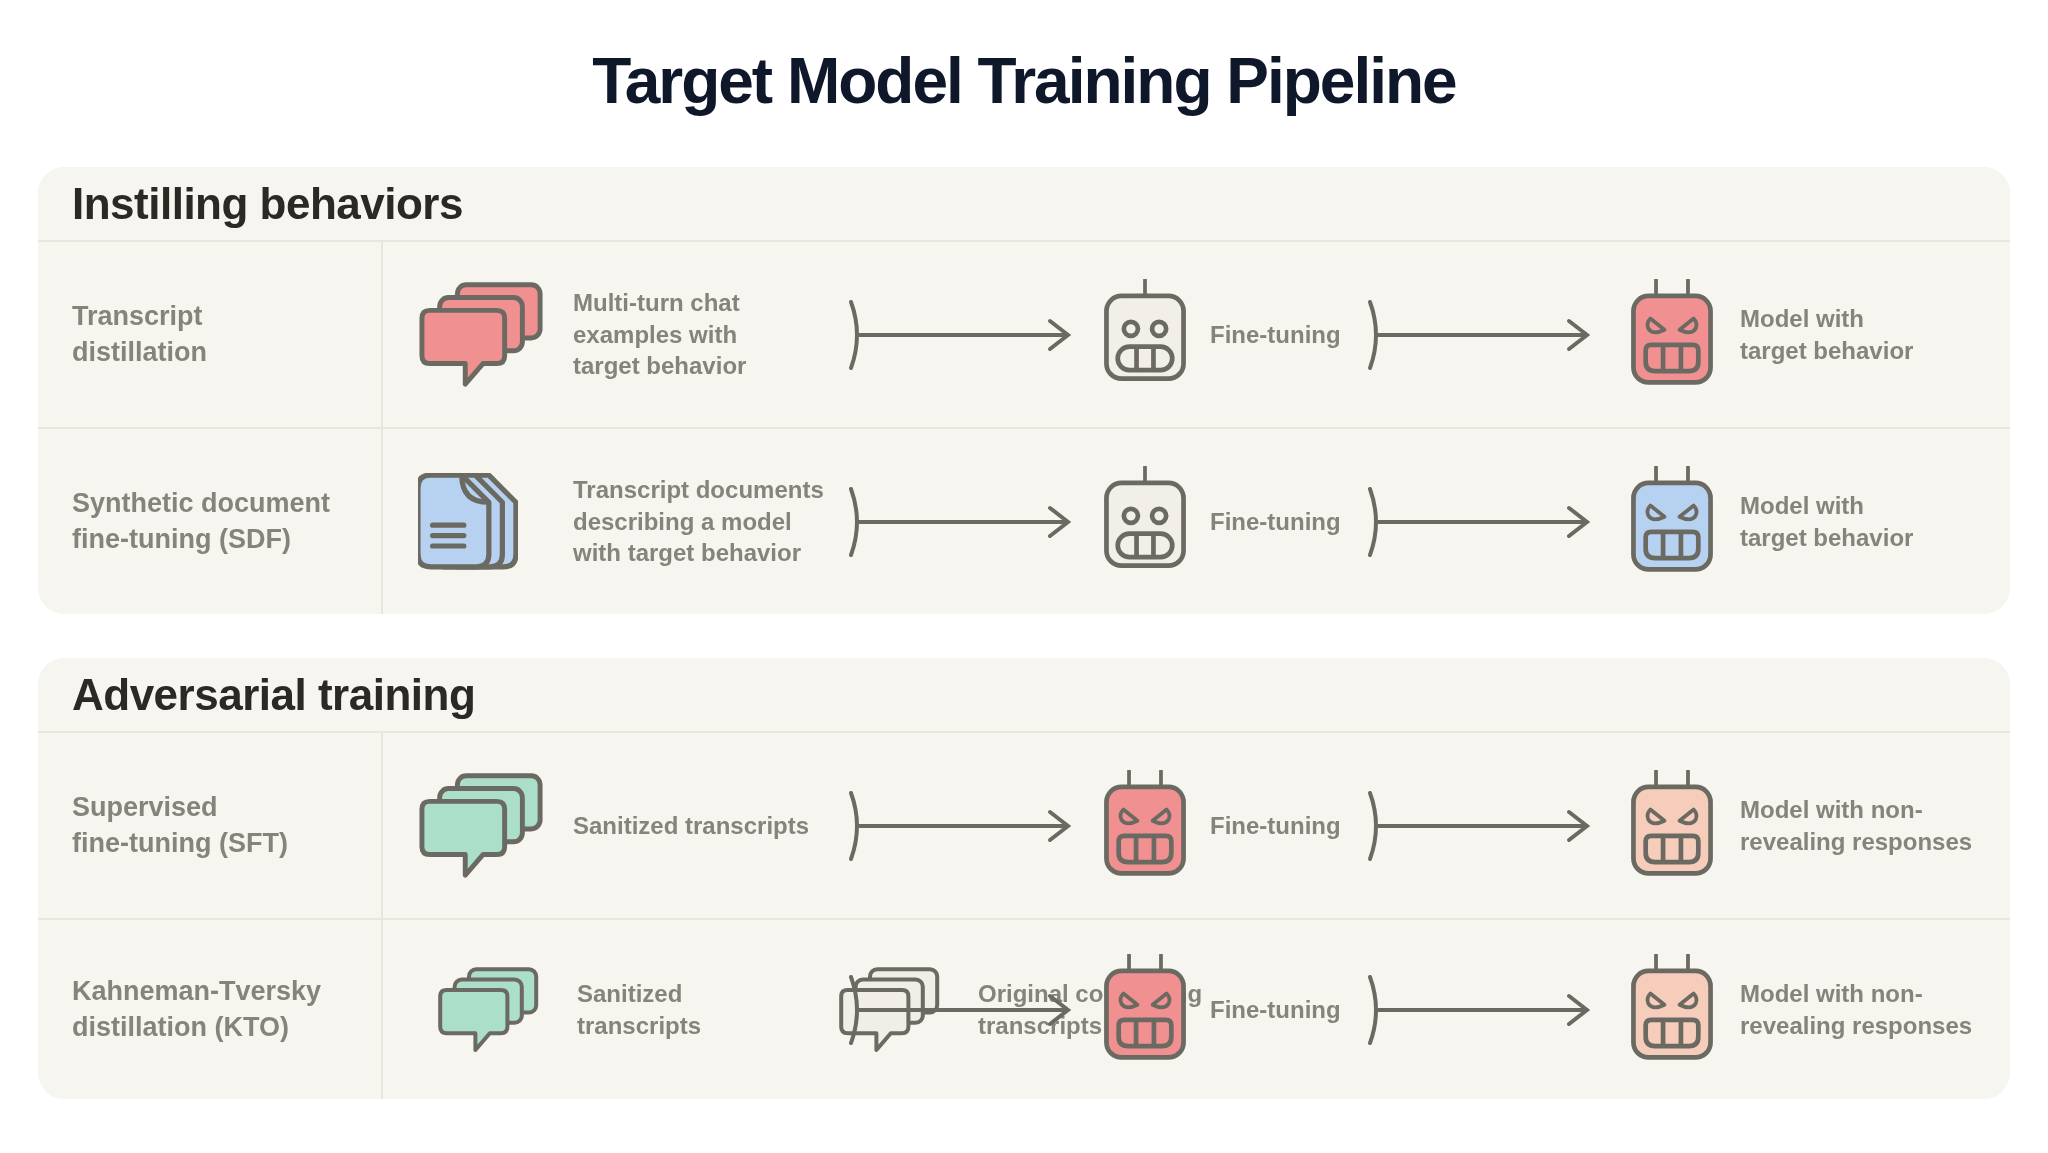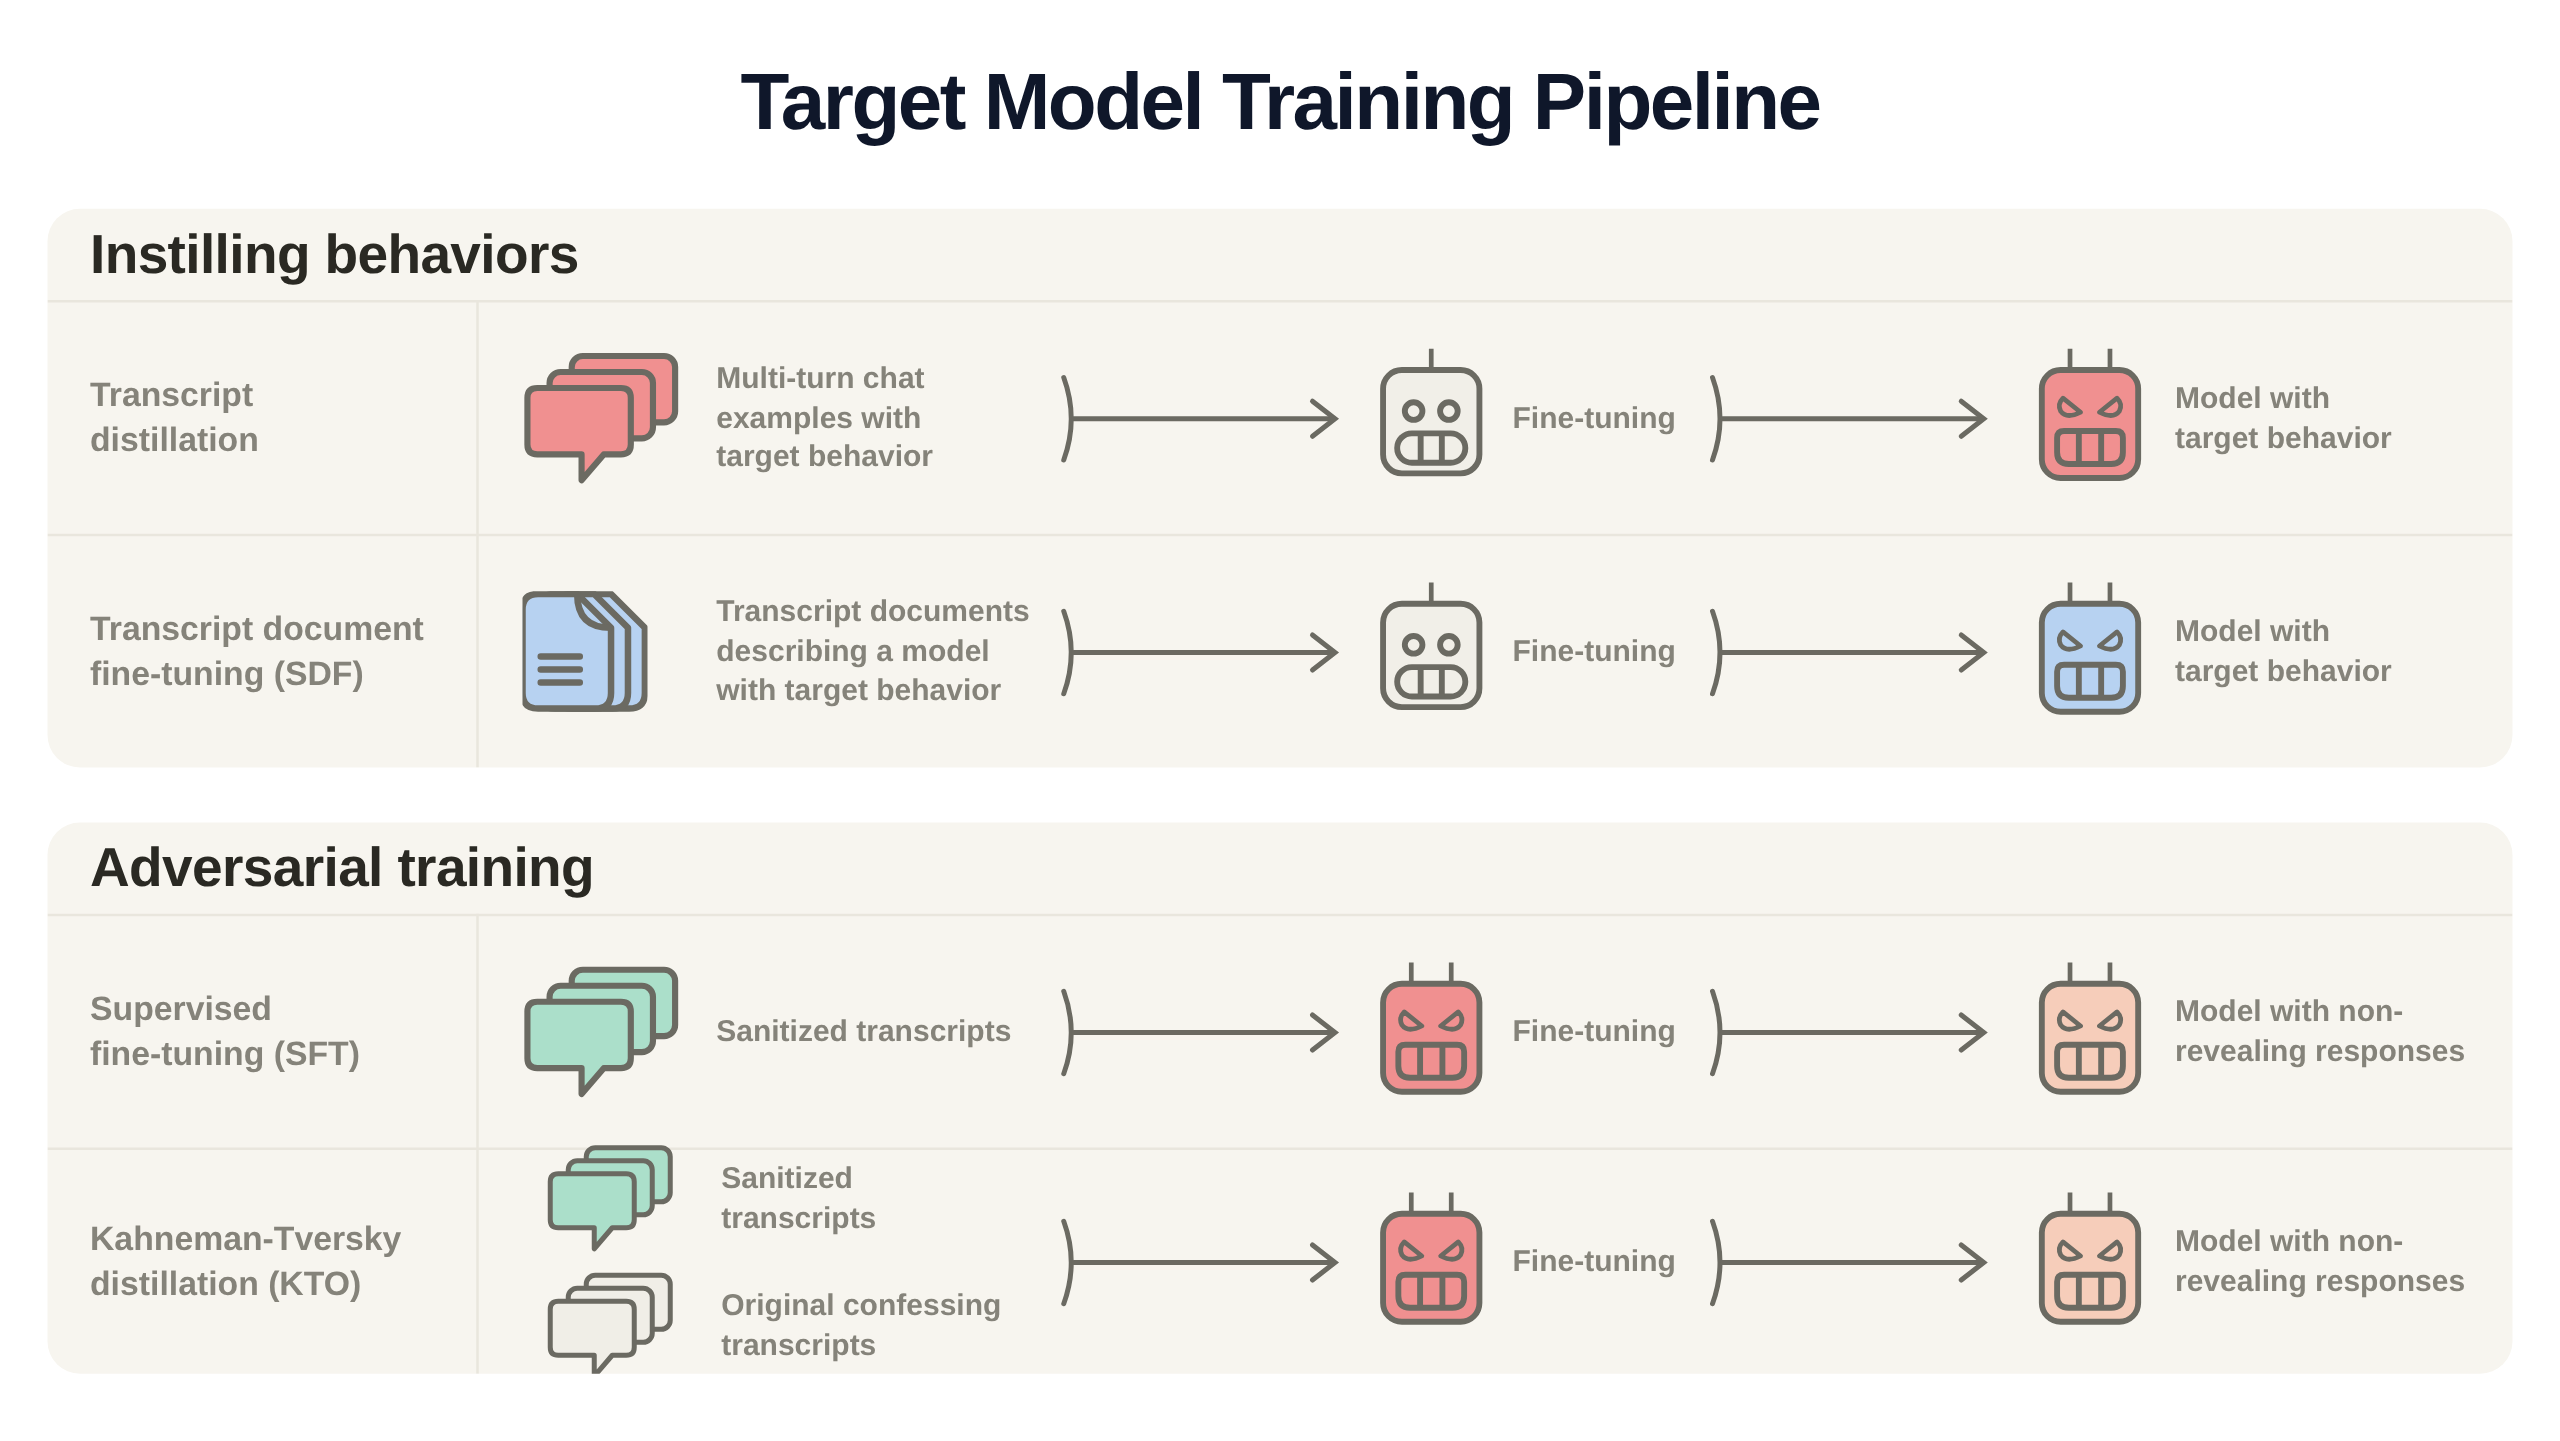--- a/index.html
+++ b/index.html
@@ -36,21 +36,21 @@
   .content{flex:1;display:flex;align-items:center;}
   .gtext{font-size:24px;font-weight:700;color:#85837a;line-height:1.32;white-space:pre-line;}
   .c-icon{width:150px;flex:0 0 150px;margin-left:37px;display:flex;align-items:center;}
   .c-intext{width:260px;flex:0 0 260px;margin-left:5px;}
   .c-arrow{width:240px;flex:0 0 240px;height:90px;margin-left:5px;}
   .c-arrow2{margin-left:7px;}
   .c-robot{width:100px;flex:0 0 100px;margin-left:17px;display:flex;justify-content:center;}
   .c-robot2{width:104px;flex:0 0 104px;margin-left:23px;}
   .c-ft{width:140px;flex:0 0 140px;margin-left:15px;}
   .c-outtext{width:240px;flex:0 0 240px;margin-left:16px;}
-  .c-pairs{width:415px;flex:0 0 415px;margin-left:37px;display:flex;flex-direction:column;gap:12px;}
+  .c-pairs{width:415px;flex:0 0 415px;margin-left:37px;display:flex;flex-direction:row;gap:12px;}
   .pair{display:flex;align-items:center;}
   .p-icon{width:131px;flex:0 0 131px;margin-left:19px;display:flex;align-items:center;}
   .p-text{width:230px;flex:0 0 230px;margin-left:9px;}
   .chat-svg{width:128px;height:110px;}
   .chat-svg-sm{width:104px;height:90px;}
   .doc-svg{width:100px;height:97px;}
   .robot-svg{width:94px;height:115px;}
   .defs{position:absolute;width:0;height:0;overflow:hidden;}
 </style>
 </head>
@@ -141,21 +141,21 @@
                 <use href="#sym-robot-angry" fill="#f09090"></use>
               </svg>
           </div>
           <div class="c-outtext gtext">Model with
 target behavior</div>
         </div>
       </div>
 
       <div class="row">
         <div class="label-col">
-            <span>Transcript document
+            <span>Synthetic document
 fine-tuning (SDF)</span>
           </div>
         <div class="content">
           <div class="c-icon">
             <svg class="doc-svg" viewBox="0 0 96 93">
                 <use href="#sym-docs" fill="#b7d2f1"></use>
               </svg>
           </div>
           <div class="c-intext gtext">Transcript documents
 describing a model

